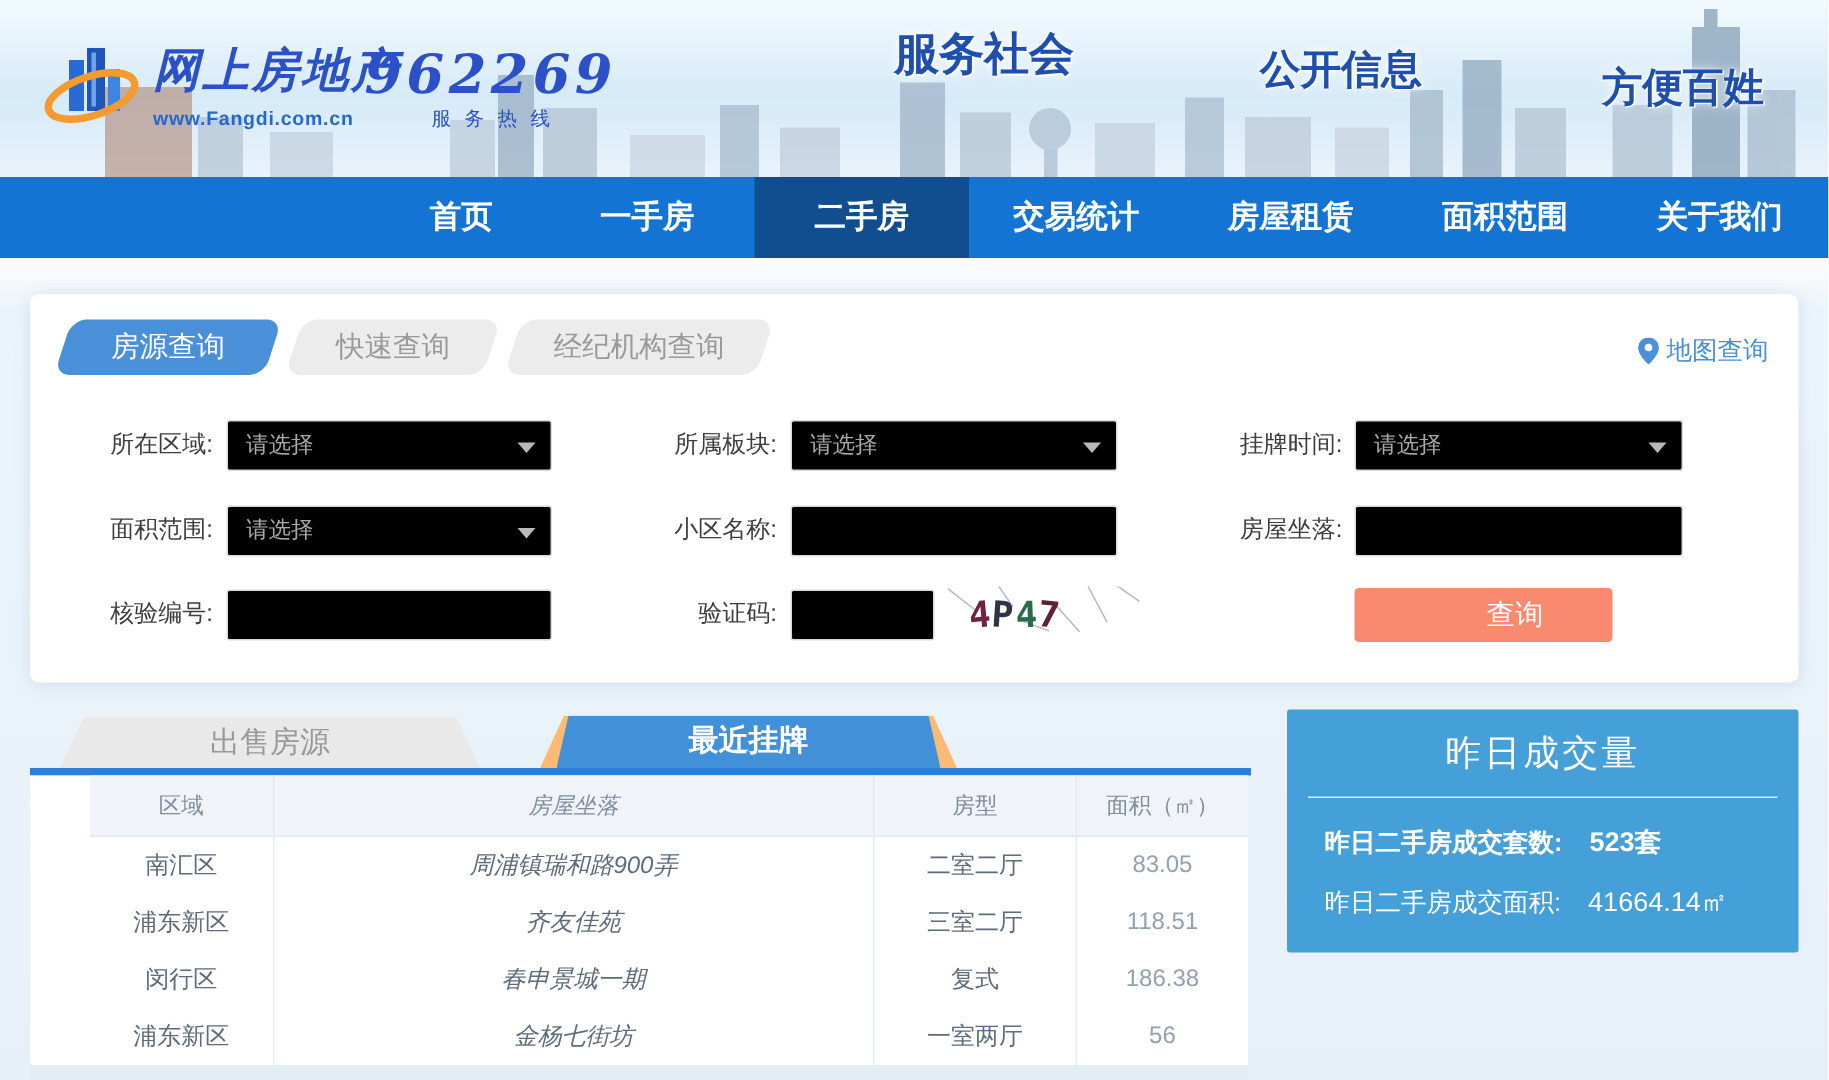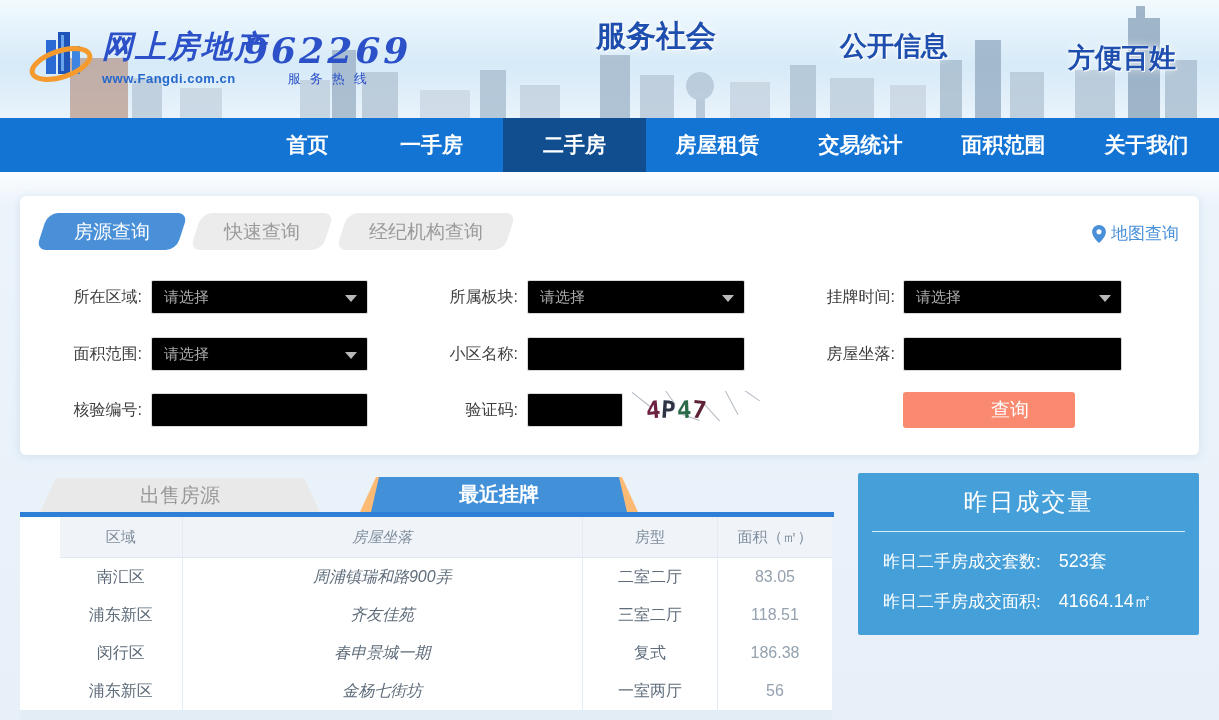--- a/index.html
+++ b/index.html
@@ -109,21 +109,21 @@
   .t-body-row .t-cell { font-size:16px; color:#5d6b7a; }
   .t-body-row .t-cell.c3 { color:#94a1ae; }
   .t-strip { position:absolute; left:20px; top:710px; width:812px; height:10px; background:#e2edf6; }
 
   
   .stats { position:absolute; left:858px; top:473px; width:341px; height:162px; background:#459fd8;
     border-radius:2px; color:#fff; }
   .stats-title { text-align:center; font-size:24px; margin-top:13px; letter-spacing:2px; }
   .stats-rule { position:absolute; left:14px; right:14px; top:58px; border-top:1px solid rgba(255,255,255,.8); }
   .stats-item { position:absolute; left:25px; font-size:17px; white-space:nowrap; }
-  .stats-item.i0 { top:76px; } .stats-item.i1 { top:116px; }
+  .stats-item.i0 { top:76px;font-weight:bold; } .stats-item.i1 { top:116px; }
   .stats-value { margin-left:18px; font-size:18px; }
 </style>
 </head>
 <body>
 
 <div id="page">
   <div class="lower-bg"></div>
 
   <div class="header">
     <svg class="skyline" viewBox="0 0 1219 118" preserveAspectRatio="none">
@@ -176,22 +176,22 @@
 
     <div class="slogan slogan-1">服务社会</div>
     <div class="slogan slogan-2">公开信息</div>
     <div class="slogan slogan-3">方便百姓</div>
   </div>
 
   <div class="nav">
     <div class="nav-item first">首页</div>
     <div class="nav-item">一手房</div>
     <div class="nav-item active">二手房</div>
+    <div class="nav-item">交易统计</div>
     <div class="nav-item">房屋租赁</div>
-    <div class="nav-item">交易统计</div>
     <div class="nav-item">面积范围</div>
     <div class="nav-item">关于我们</div>
   </div>
 
   <div class="card">
     <div class="query-tabs">
       <div class="q-tab w1 active"><span>房源查询</span></div>
       <div class="q-tab w2"><span>快速查询</span></div>
       <div class="q-tab w3"><span>经纪机构查询</span></div>
     </div>

